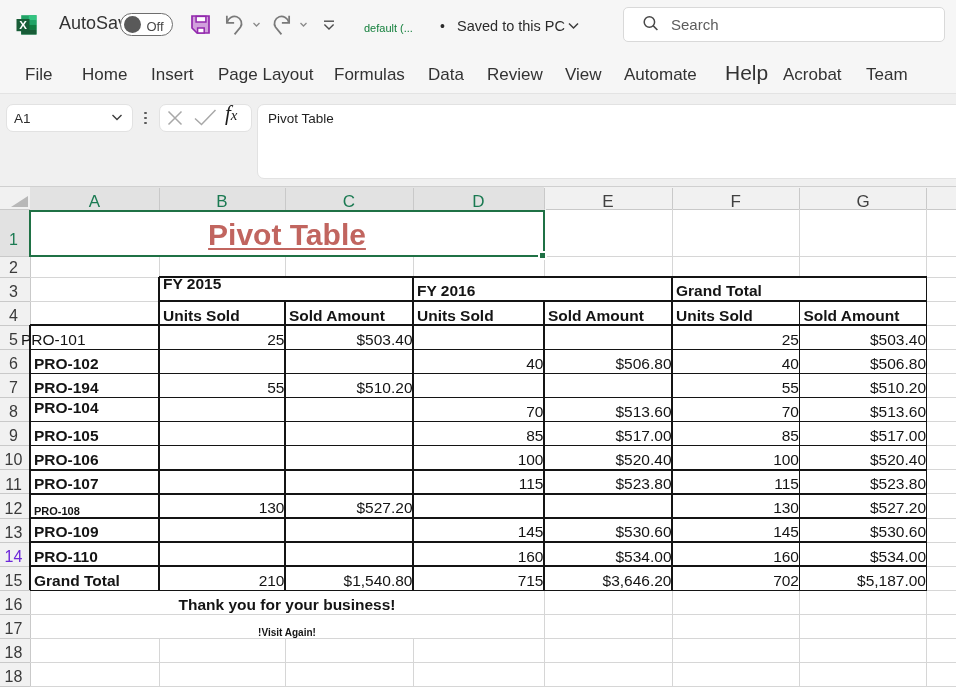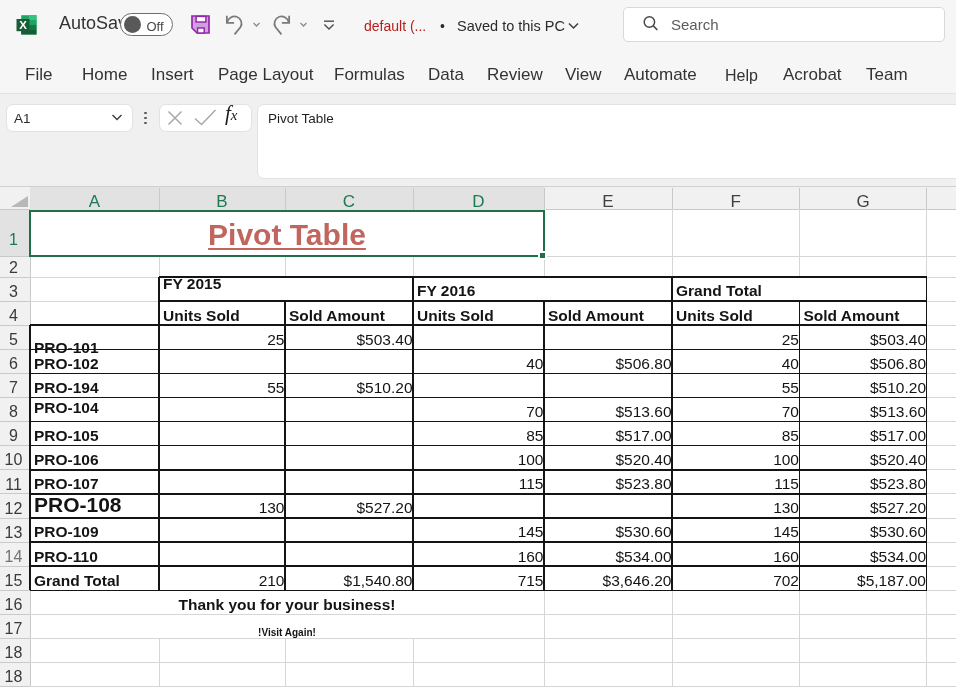--- a/index.html
+++ b/index.html
@@ -40,42 +40,42 @@
 <path d="M2.9 8.6 C 3.6 4.6, 8 2.2, 11.6 3.4 C 15.6 4.8, 17.2 9.6, 14.9 13 L 9.6 19.4"></path>
 </g>
   </svg>
 <svg style="position:absolute;left:299px;top:20px" width="9" height="9" viewBox="0 0 9 9" fill="none" stroke="#8a8a8a" stroke-width="1.3">
 <path d="M1.5 3 L4.5 6 L7.5 3"></path>
   </svg>
 <svg style="position:absolute;left:322px;top:18px" width="14" height="14" viewBox="0 0 14 14" fill="none" stroke="#4d4d4d" stroke-width="1.4">
 <path d="M2 3.2 L12 3.2"></path>
     <path d="M2.4 6.5 L7 11 L11.6 6.5"></path>
   </svg>
-<div style="position:absolute;left:364px;top:11px;width:120px;height:28px;display:flex;align-items:flex-end;padding-bottom:5px;font-size:14px;justify-content:flex-start;color:#b91c1c;">default (...</div>
+<div style="position:absolute;left:364px;top:11px;width:120px;height:28px;display:flex;align-items:flex-end;padding-bottom:5px;font-size:11px;justify-content:flex-start;color:#15803d;">default (...</div>
 <div style="position:absolute;left:440px;top:11px;width:12px;height:28px;display:flex;align-items:flex-end;padding-bottom:5px;font-size:14px;justify-content:flex-start;color:#2b2b2b;">•</div>
 <div style="position:absolute;left:457px;top:11px;width:120px;height:28px;display:flex;align-items:flex-end;padding-bottom:5px;font-size:14.5px;justify-content:flex-start;color:#2b2b2b;">Saved to this PC</div>
 <svg style="position:absolute;left:567px;top:20.5px" width="13" height="11" viewBox="0 0 13 11" fill="none" stroke="#3d3d3d" stroke-width="1.5">
 <path d="M2 2.5 L6.5 7 L11 2.5"></path>
   </svg>
 <div style="position:absolute;left:623px;top:7px;width:322px;height:35px;background:#fff;border:1px solid #d9d9d9;border-radius:5px;"></div>
 <svg style="position:absolute;left:641px;top:14px" width="20" height="20" viewBox="0 0 20 20" fill="none" stroke="#474747" stroke-width="1.5">
 <circle cx="8.4" cy="8" r="5.2"></circle>
     <path d="M12.3 11.9 L16.4 16"></path>
   </svg>
 <div style="position:absolute;left:671px;top:10px;width:100px;height:28px;display:flex;align-items:flex-end;padding-bottom:5px;font-size:15px;justify-content:flex-start;color:#5c5c5c;">Search</div>
 <div style="position:absolute;left:25px;top:58px;width:130px;height:28px;display:flex;align-items:flex-end;padding-bottom:1.1px;font-size:17px;justify-content:flex-start;color:#333;">File</div>
 <div style="position:absolute;left:82px;top:58px;width:130px;height:28px;display:flex;align-items:flex-end;padding-bottom:1.1px;font-size:17px;justify-content:flex-start;color:#333;">Home</div>
 <div style="position:absolute;left:151px;top:58px;width:130px;height:28px;display:flex;align-items:flex-end;padding-bottom:1.1px;font-size:17px;justify-content:flex-start;color:#333;">Insert</div>
 <div style="position:absolute;left:218px;top:58px;width:130px;height:28px;display:flex;align-items:flex-end;padding-bottom:1.1px;font-size:17px;justify-content:flex-start;color:#333;">Page Layout</div>
 <div style="position:absolute;left:334px;top:58px;width:130px;height:28px;display:flex;align-items:flex-end;padding-bottom:1.1px;font-size:17px;justify-content:flex-start;color:#333;">Formulas</div>
 <div style="position:absolute;left:428px;top:58px;width:130px;height:28px;display:flex;align-items:flex-end;padding-bottom:1.1px;font-size:17px;justify-content:flex-start;color:#333;">Data</div>
 <div style="position:absolute;left:487px;top:58px;width:130px;height:28px;display:flex;align-items:flex-end;padding-bottom:1.1px;font-size:17px;justify-content:flex-start;color:#333;">Review</div>
 <div style="position:absolute;left:565px;top:58px;width:130px;height:28px;display:flex;align-items:flex-end;padding-bottom:1.1px;font-size:17px;justify-content:flex-start;color:#333;">View</div>
 <div style="position:absolute;left:624px;top:58px;width:130px;height:28px;display:flex;align-items:flex-end;padding-bottom:1.1px;font-size:17px;justify-content:flex-start;color:#333;">Automate</div>
-<div style="position:absolute;left:725px;top:58px;width:130px;height:28px;display:flex;align-items:flex-end;padding-bottom:1.1px;font-size:16px;justify-content:flex-start;color:#333;">Help</div>
+<div style="position:absolute;left:725px;top:58px;width:130px;height:28px;display:flex;align-items:flex-end;padding-bottom:1.1px;font-size:21px;justify-content:flex-start;color:#333;">Help</div>
 <div style="position:absolute;left:783px;top:58px;width:130px;height:28px;display:flex;align-items:flex-end;padding-bottom:1.1px;font-size:17px;justify-content:flex-start;color:#333;">Acrobat</div>
 <div style="position:absolute;left:866px;top:58px;width:130px;height:28px;display:flex;align-items:flex-end;padding-bottom:1.1px;font-size:17px;justify-content:flex-start;color:#333;">Team</div>
 <div style="position:absolute;left:6px;top:104px;width:127px;height:28px;background:#fff;border:1px solid #e2e2e2;border-radius:7px;"></div>
 <div style="position:absolute;left:14px;top:106px;width:60px;height:24px;display:flex;align-items:flex-end;padding-bottom:4px;font-size:13.5px;justify-content:flex-start;color:#2b2b2b;">A1</div>
 <svg style="position:absolute;left:111px;top:113px" width="12" height="10" viewBox="0 0 12 10" fill="none" stroke="#3d3d3d" stroke-width="1.4">
 <path d="M1.5 2 L6 6.5 L10.5 2"></path>
   </svg>
 <div style="position:absolute;left:144px;top:111.5px;width:2.6px;height:2.6px;background:#5a5a5a;border-radius:50%;"></div>
 <div style="position:absolute;left:144px;top:116.5px;width:2.6px;height:2.6px;background:#5a5a5a;border-radius:50%;"></div>
 <div style="position:absolute;left:144px;top:121.5px;width:2.6px;height:2.6px;background:#5a5a5a;border-radius:50%;"></div>
@@ -136,21 +136,21 @@
 <div style="position:absolute;left:0px;top:301px;width:27px;height:24.2px;display:flex;align-items:flex-end;padding-bottom:0.4px;font-size:16px;justify-content:center;color:#3a3a3a;">4</div>
 <div style="position:absolute;left:0px;top:325.2px;width:27px;height:24.1px;display:flex;align-items:flex-end;padding-bottom:0.4px;font-size:16px;justify-content:center;color:#3a3a3a;">5</div>
 <div style="position:absolute;left:0px;top:349.3px;width:27px;height:24.1px;display:flex;align-items:flex-end;padding-bottom:0.4px;font-size:16px;justify-content:center;color:#3a3a3a;">6</div>
 <div style="position:absolute;left:0px;top:373.4px;width:27px;height:24.1px;display:flex;align-items:flex-end;padding-bottom:0.4px;font-size:16px;justify-content:center;color:#3a3a3a;">7</div>
 <div style="position:absolute;left:0px;top:397.5px;width:27px;height:24.1px;display:flex;align-items:flex-end;padding-bottom:0.4px;font-size:16px;justify-content:center;color:#3a3a3a;">8</div>
 <div style="position:absolute;left:0px;top:421.6px;width:27px;height:24.1px;display:flex;align-items:flex-end;padding-bottom:0.4px;font-size:16px;justify-content:center;color:#3a3a3a;">9</div>
 <div style="position:absolute;left:0px;top:445.7px;width:27px;height:24.1px;display:flex;align-items:flex-end;padding-bottom:0.4px;font-size:16px;justify-content:center;color:#3a3a3a;">10</div>
 <div style="position:absolute;left:0px;top:469.8px;width:27px;height:24.1px;display:flex;align-items:flex-end;padding-bottom:0.4px;font-size:16px;justify-content:center;color:#3a3a3a;">11</div>
 <div style="position:absolute;left:0px;top:493.9px;width:27px;height:24.1px;display:flex;align-items:flex-end;padding-bottom:0.4px;font-size:16px;justify-content:center;color:#3a3a3a;">12</div>
 <div style="position:absolute;left:0px;top:518px;width:27px;height:24.1px;display:flex;align-items:flex-end;padding-bottom:0.4px;font-size:16px;justify-content:center;color:#3a3a3a;">13</div>
-<div style="position:absolute;left:0px;top:542.1px;width:27px;height:24.1px;display:flex;align-items:flex-end;padding-bottom:0.4px;font-size:16px;justify-content:center;color:#737373;">14</div>
+<div style="position:absolute;left:0px;top:542.1px;width:27px;height:24.1px;display:flex;align-items:flex-end;padding-bottom:0.4px;font-size:16px;justify-content:center;color:#6d28d9;">14</div>
 <div style="position:absolute;left:0px;top:566.2px;width:27px;height:24.1px;display:flex;align-items:flex-end;padding-bottom:0.4px;font-size:16px;justify-content:center;color:#3a3a3a;">15</div>
 <div style="position:absolute;left:0px;top:590.3px;width:27px;height:24.1px;display:flex;align-items:flex-end;padding-bottom:0.4px;font-size:16px;justify-content:center;color:#3a3a3a;">16</div>
 <div style="position:absolute;left:0px;top:614.4px;width:27px;height:24.1px;display:flex;align-items:flex-end;padding-bottom:0.4px;font-size:16px;justify-content:center;color:#3a3a3a;">17</div>
 <div style="position:absolute;left:0px;top:638.5px;width:27px;height:24.1px;display:flex;align-items:flex-end;padding-bottom:0.4px;font-size:16px;justify-content:center;color:#3a3a3a;">18</div>
 <div style="position:absolute;left:0px;top:662.6px;width:27px;height:24.1px;display:flex;align-items:flex-end;padding-bottom:0.4px;font-size:16px;justify-content:center;color:#3a3a3a;">18</div>
 <div style="position:absolute;left:29.5px;top:210px;width:1px;height:477px;background:#c9c9c9;"></div>
 <div style="position:absolute;left:545.5px;top:209px;width:410.5px;height:1px;background:#c9c9c9;"></div>
 <div style="position:absolute;left:546px;top:255.5px;width:410px;height:1px;background:#d6d6d6;"></div>
 <div style="position:absolute;left:30px;top:276.5px;width:129px;height:1px;background:#d6d6d6;"></div>
 <div style="position:absolute;left:926.5px;top:276.5px;width:29.5px;height:1px;background:#d6d6d6;"></div>
@@ -210,21 +210,21 @@
 <div style="position:absolute;left:925.75px;top:277px;width:1.5px;height:313.3px;background:#141414;"></div>
 <div style="position:absolute;left:163px;top:277px;width:121.5px;height:17px;display:flex;align-items:flex-end;padding-bottom:0.7px;font-size:15.5px;font-weight:bold;justify-content:flex-start;color:#141414;white-space:nowrap;">FY 2015</div>
 <div style="position:absolute;left:417px;top:277px;width:126.5px;height:24px;display:flex;align-items:flex-end;padding-bottom:0.7px;font-size:15.5px;font-weight:bold;justify-content:flex-start;color:#141414;white-space:nowrap;">FY 2016</div>
 <div style="position:absolute;left:676px;top:277px;width:123px;height:24px;display:flex;align-items:flex-end;padding-bottom:0.7px;font-size:15.5px;font-weight:bold;justify-content:flex-start;color:#141414;white-space:nowrap;">Grand Total</div>
 <div style="position:absolute;left:163px;top:301px;width:121.5px;height:24.2px;display:flex;align-items:flex-end;padding-bottom:0.7px;font-size:15.5px;font-weight:bold;justify-content:flex-start;color:#141414;white-space:nowrap;">Units Sold</div>
 <div style="position:absolute;left:289px;top:301px;width:123.5px;height:24.2px;display:flex;align-items:flex-end;padding-bottom:0.7px;font-size:15.5px;font-weight:bold;justify-content:flex-start;color:#141414;white-space:nowrap;">Sold Amount</div>
 <div style="position:absolute;left:417px;top:301px;width:126.5px;height:24.2px;display:flex;align-items:flex-end;padding-bottom:0.7px;font-size:15.5px;font-weight:bold;justify-content:flex-start;color:#141414;white-space:nowrap;">Units Sold</div>
 <div style="position:absolute;left:548px;top:301px;width:123.5px;height:24.2px;display:flex;align-items:flex-end;padding-bottom:0.7px;font-size:15.5px;font-weight:bold;justify-content:flex-start;color:#141414;white-space:nowrap;">Sold Amount</div>
 <div style="position:absolute;left:676px;top:301px;width:123px;height:24.2px;display:flex;align-items:flex-end;padding-bottom:0.7px;font-size:15.5px;font-weight:bold;justify-content:flex-start;color:#141414;white-space:nowrap;">Units Sold</div>
 <div style="position:absolute;left:803.5px;top:301px;width:122.5px;height:24.2px;display:flex;align-items:flex-end;padding-bottom:0.7px;font-size:15.5px;font-weight:bold;justify-content:flex-start;color:#141414;white-space:nowrap;">Sold Amount</div>
-<div style="position:absolute;left:34px;top:325.2px;width:124.5px;height:24.1px;display:flex;align-items:flex-end;padding-bottom:0.7px;font-size:15.5px;font-weight:bold;justify-content:flex-start;color:#141414;white-space:nowrap;margin-top:8px;">PRO-101</div>
+<div style="position:absolute;left:21px;top:325.2px;width:124.5px;height:24.1px;display:flex;align-items:flex-end;padding-bottom:0.7px;font-size:15.5px;font-weight:normal;justify-content:flex-start;color:#141414;white-space:nowrap;">PRO-101</div>
 <div style="position:absolute;left:163px;top:325.2px;width:121.5px;height:24.1px;display:flex;align-items:flex-end;padding-bottom:0.7px;font-size:15.5px;justify-content:flex-end;color:#141414;white-space:nowrap;">25</div>
 <div style="position:absolute;left:289px;top:325.2px;width:123.5px;height:24.1px;display:flex;align-items:flex-end;padding-bottom:0.7px;font-size:15.5px;justify-content:flex-end;color:#141414;white-space:nowrap;">$503.40</div>
 <div style="position:absolute;left:676px;top:325.2px;width:123px;height:24.1px;display:flex;align-items:flex-end;padding-bottom:0.7px;font-size:15.5px;justify-content:flex-end;color:#141414;white-space:nowrap;">25</div>
 <div style="position:absolute;left:803.5px;top:325.2px;width:122.5px;height:24.1px;display:flex;align-items:flex-end;padding-bottom:0.7px;font-size:15.5px;justify-content:flex-end;color:#141414;white-space:nowrap;">$503.40</div>
 <div style="position:absolute;left:34px;top:349.3px;width:124.5px;height:24.1px;display:flex;align-items:flex-end;padding-bottom:0.7px;font-size:15.5px;font-weight:bold;justify-content:flex-start;color:#141414;white-space:nowrap;">PRO-102</div>
 <div style="position:absolute;left:417px;top:349.3px;width:126.5px;height:24.1px;display:flex;align-items:flex-end;padding-bottom:0.7px;font-size:15.5px;justify-content:flex-end;color:#141414;white-space:nowrap;">40</div>
 <div style="position:absolute;left:548px;top:349.3px;width:123.5px;height:24.1px;display:flex;align-items:flex-end;padding-bottom:0.7px;font-size:15.5px;justify-content:flex-end;color:#141414;white-space:nowrap;">$506.80</div>
 <div style="position:absolute;left:676px;top:349.3px;width:123px;height:24.1px;display:flex;align-items:flex-end;padding-bottom:0.7px;font-size:15.5px;justify-content:flex-end;color:#141414;white-space:nowrap;">40</div>
 <div style="position:absolute;left:803.5px;top:349.3px;width:122.5px;height:24.1px;display:flex;align-items:flex-end;padding-bottom:0.7px;font-size:15.5px;justify-content:flex-end;color:#141414;white-space:nowrap;">$506.80</div>
 <div style="position:absolute;left:34px;top:373.4px;width:124.5px;height:24.1px;display:flex;align-items:flex-end;padding-bottom:0.7px;font-size:15.5px;font-weight:bold;justify-content:flex-start;color:#141414;white-space:nowrap;">PRO-194</div>
@@ -245,21 +245,21 @@
 <div style="position:absolute;left:34px;top:445.7px;width:124.5px;height:24.1px;display:flex;align-items:flex-end;padding-bottom:0.7px;font-size:15.5px;font-weight:bold;justify-content:flex-start;color:#141414;white-space:nowrap;">PRO-106</div>
 <div style="position:absolute;left:417px;top:445.7px;width:126.5px;height:24.1px;display:flex;align-items:flex-end;padding-bottom:0.7px;font-size:15.5px;justify-content:flex-end;color:#141414;white-space:nowrap;">100</div>
 <div style="position:absolute;left:548px;top:445.7px;width:123.5px;height:24.1px;display:flex;align-items:flex-end;padding-bottom:0.7px;font-size:15.5px;justify-content:flex-end;color:#141414;white-space:nowrap;">$520.40</div>
 <div style="position:absolute;left:676px;top:445.7px;width:123px;height:24.1px;display:flex;align-items:flex-end;padding-bottom:0.7px;font-size:15.5px;justify-content:flex-end;color:#141414;white-space:nowrap;">100</div>
 <div style="position:absolute;left:803.5px;top:445.7px;width:122.5px;height:24.1px;display:flex;align-items:flex-end;padding-bottom:0.7px;font-size:15.5px;justify-content:flex-end;color:#141414;white-space:nowrap;">$520.40</div>
 <div style="position:absolute;left:34px;top:469.8px;width:124.5px;height:24.1px;display:flex;align-items:flex-end;padding-bottom:0.7px;font-size:15.5px;font-weight:bold;justify-content:flex-start;color:#141414;white-space:nowrap;">PRO-107</div>
 <div style="position:absolute;left:417px;top:469.8px;width:126.5px;height:24.1px;display:flex;align-items:flex-end;padding-bottom:0.7px;font-size:15.5px;justify-content:flex-end;color:#141414;white-space:nowrap;">115</div>
 <div style="position:absolute;left:548px;top:469.8px;width:123.5px;height:24.1px;display:flex;align-items:flex-end;padding-bottom:0.7px;font-size:15.5px;justify-content:flex-end;color:#141414;white-space:nowrap;">$523.80</div>
 <div style="position:absolute;left:676px;top:469.8px;width:123px;height:24.1px;display:flex;align-items:flex-end;padding-bottom:0.7px;font-size:15.5px;justify-content:flex-end;color:#141414;white-space:nowrap;">115</div>
 <div style="position:absolute;left:803.5px;top:469.8px;width:122.5px;height:24.1px;display:flex;align-items:flex-end;padding-bottom:0.7px;font-size:15.5px;justify-content:flex-end;color:#141414;white-space:nowrap;">$523.80</div>
-<div style="position:absolute;left:34px;top:493.9px;width:124.5px;height:24.1px;display:flex;align-items:flex-end;padding-bottom:0.7px;font-size:21px;font-weight:bold;justify-content:flex-start;color:#141414;white-space:nowrap;">PRO-108</div>
+<div style="position:absolute;left:34px;top:493.9px;width:124.5px;height:24.1px;display:flex;align-items:flex-end;padding-bottom:0.7px;font-size:11px;font-weight:bold;justify-content:flex-start;color:#141414;white-space:nowrap;">PRO-108</div>
 <div style="position:absolute;left:163px;top:493.9px;width:121.5px;height:24.1px;display:flex;align-items:flex-end;padding-bottom:0.7px;font-size:15.5px;justify-content:flex-end;color:#141414;white-space:nowrap;">130</div>
 <div style="position:absolute;left:289px;top:493.9px;width:123.5px;height:24.1px;display:flex;align-items:flex-end;padding-bottom:0.7px;font-size:15.5px;justify-content:flex-end;color:#141414;white-space:nowrap;">$527.20</div>
 <div style="position:absolute;left:676px;top:493.9px;width:123px;height:24.1px;display:flex;align-items:flex-end;padding-bottom:0.7px;font-size:15.5px;justify-content:flex-end;color:#141414;white-space:nowrap;">130</div>
 <div style="position:absolute;left:803.5px;top:493.9px;width:122.5px;height:24.1px;display:flex;align-items:flex-end;padding-bottom:0.7px;font-size:15.5px;justify-content:flex-end;color:#141414;white-space:nowrap;">$527.20</div>
 <div style="position:absolute;left:34px;top:518px;width:124.5px;height:24.1px;display:flex;align-items:flex-end;padding-bottom:0.7px;font-size:15.5px;font-weight:bold;justify-content:flex-start;color:#141414;white-space:nowrap;">PRO-109</div>
 <div style="position:absolute;left:417px;top:518px;width:126.5px;height:24.1px;display:flex;align-items:flex-end;padding-bottom:0.7px;font-size:15.5px;justify-content:flex-end;color:#141414;white-space:nowrap;">145</div>
 <div style="position:absolute;left:548px;top:518px;width:123.5px;height:24.1px;display:flex;align-items:flex-end;padding-bottom:0.7px;font-size:15.5px;justify-content:flex-end;color:#141414;white-space:nowrap;">$530.60</div>
 <div style="position:absolute;left:676px;top:518px;width:123px;height:24.1px;display:flex;align-items:flex-end;padding-bottom:0.7px;font-size:15.5px;justify-content:flex-end;color:#141414;white-space:nowrap;">145</div>
 <div style="position:absolute;left:803.5px;top:518px;width:122.5px;height:24.1px;display:flex;align-items:flex-end;padding-bottom:0.7px;font-size:15.5px;justify-content:flex-end;color:#141414;white-space:nowrap;">$530.60</div>
 <div style="position:absolute;left:34px;top:542.1px;width:124.5px;height:24.1px;display:flex;align-items:flex-end;padding-bottom:0.7px;font-size:15.5px;font-weight:bold;justify-content:flex-start;color:#141414;white-space:nowrap;">PRO-110</div>

